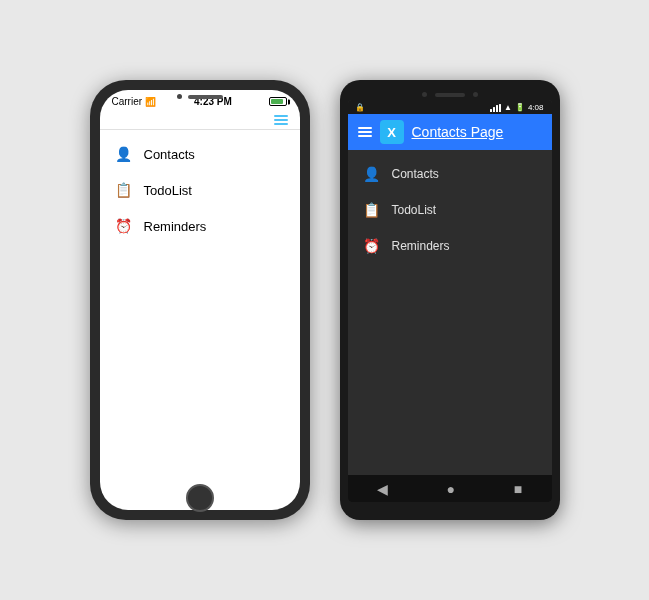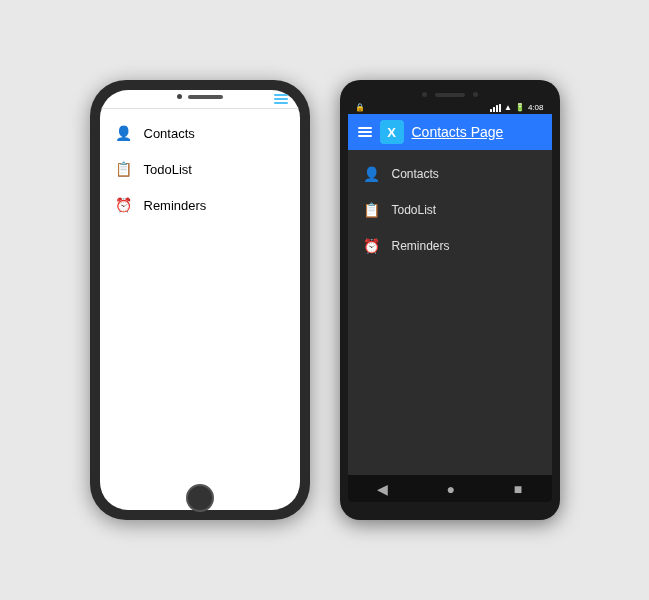--- a/index.html
+++ b/index.html
@@ -292,20 +292,32 @@
 </head>
 <body>
 
 <div class="ios-phone">
   <div class="ios-top-bar">
     <div class="ios-camera-dot"></div>
     <div class="ios-speaker"></div>
   </div>
   <div class="ios-screen">
 
+    <div class="ios-status-bar">
+      <div class="ios-status-left">
+        <span>Carrier</span>
+        <span class="ios-wifi">📶</span>
+      </div>
+      <div class="ios-status-center">4:23 PM</div>
+      <div class="ios-status-right">
+        <div class="ios-battery">
+          <div class="ios-battery-fill"></div>
+        </div>
+      </div>
+    </div>
 
     <div class="ios-nav-bar">
       <div class="ios-hamburger">
         <span></span>
           <span></span>
           <span></span>
       </div>
     </div>
 
     <div class="ios-menu-list">

